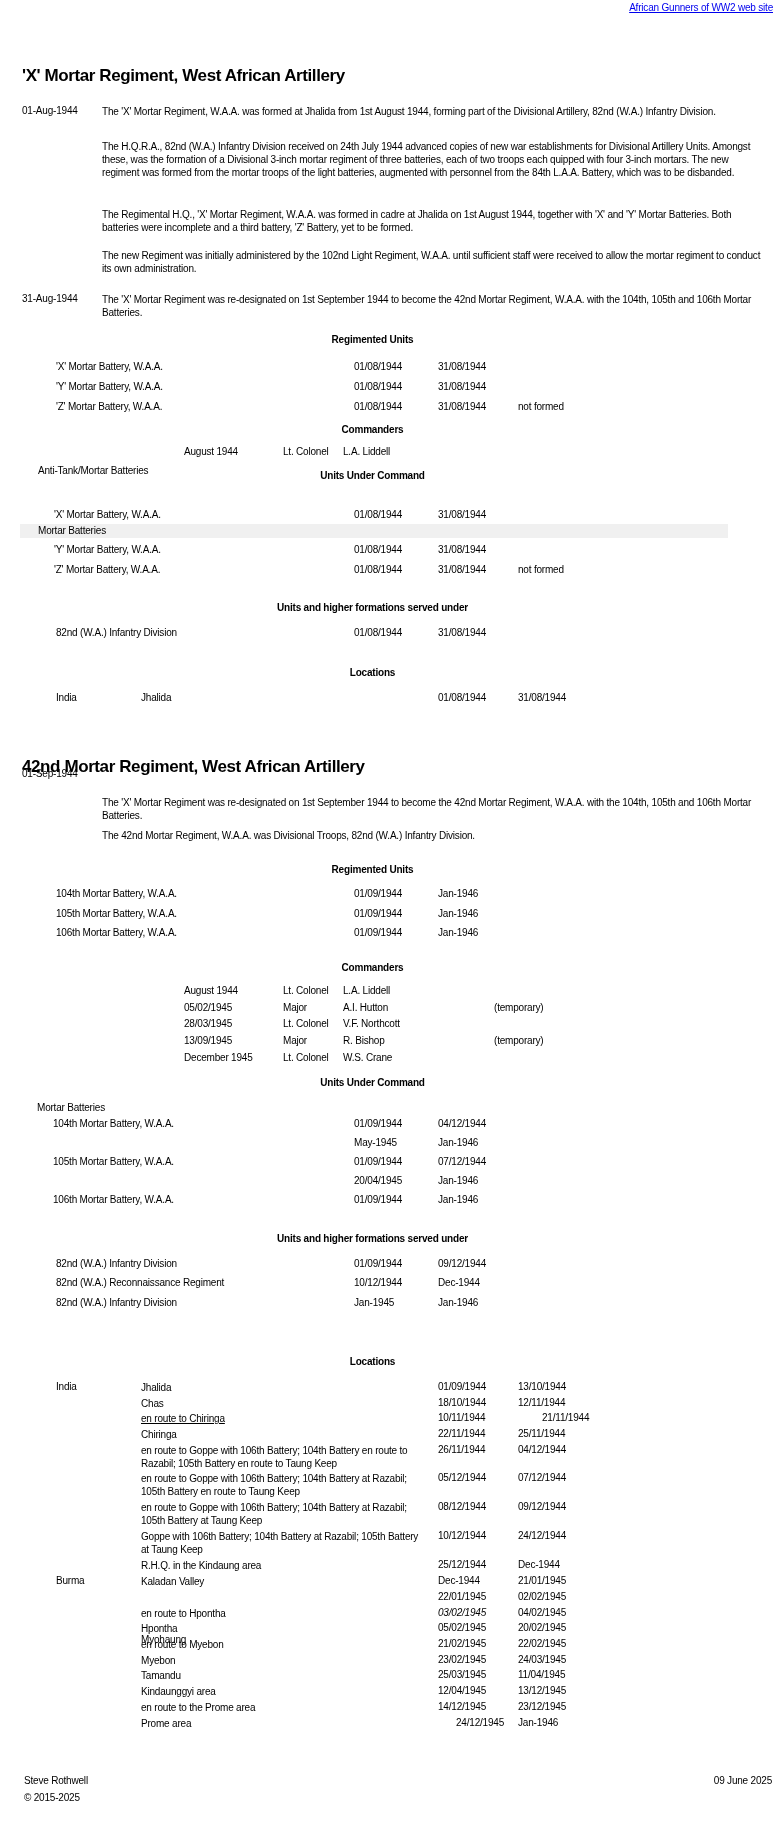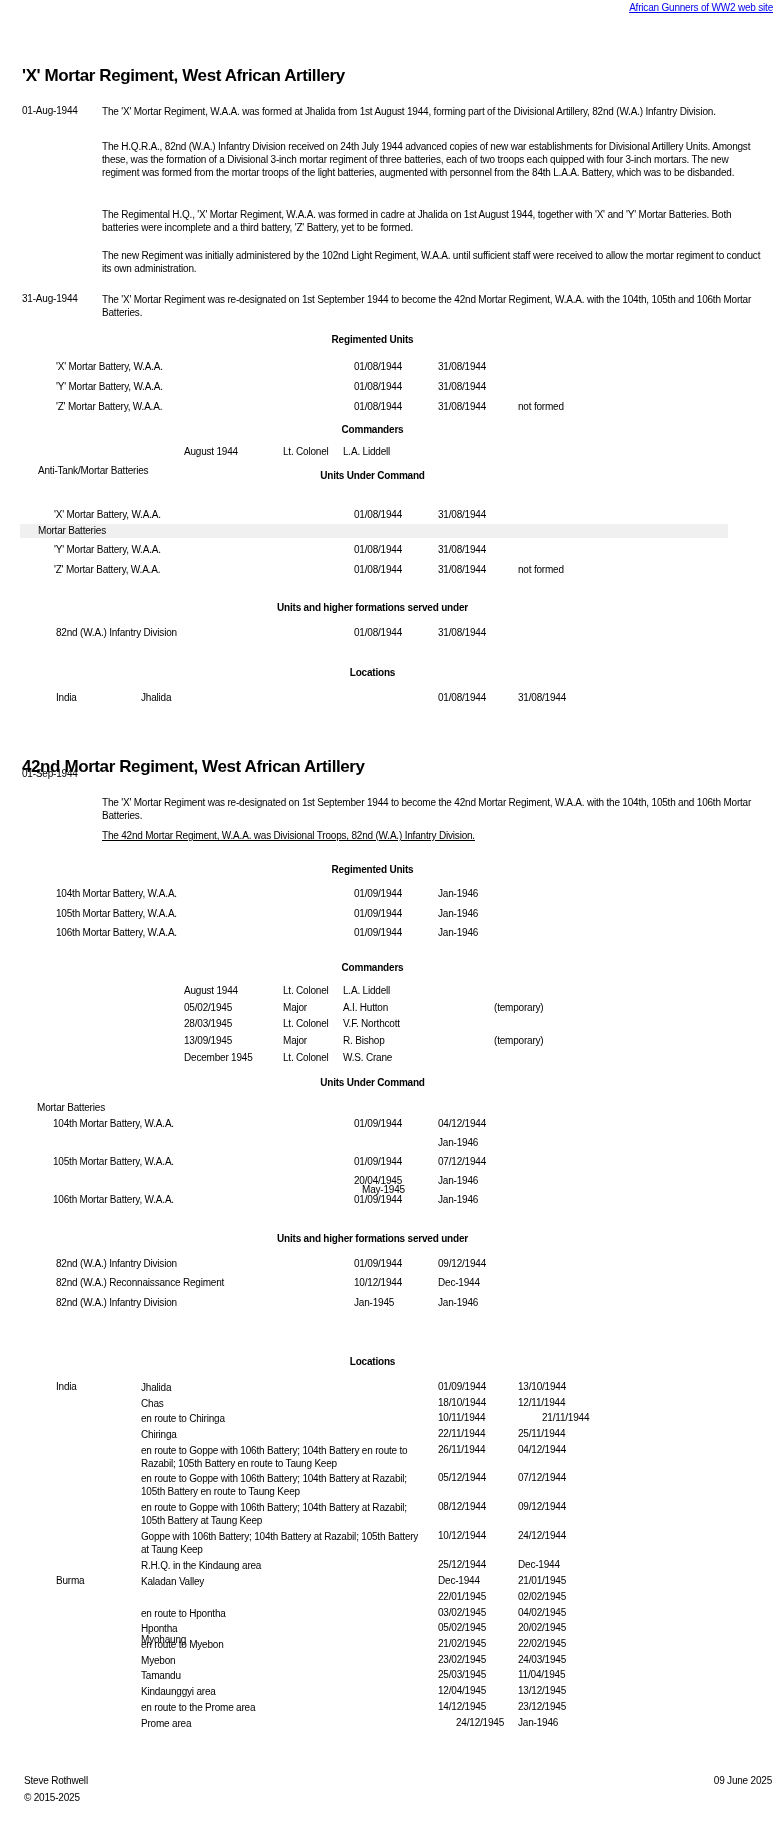--- a/index.html
+++ b/index.html
@@ -94,21 +94,21 @@
     <span class="abs" style="left:438px;top:692px;">01/08/1944</span>
     <span class="abs" style="left:518px;top:692px;">31/08/1944</span>
   </div>
 </div>
 
 <div>
   <div class="h1" style="top:757px;">42nd Mortar Regiment, West African Artillery</div>
 
   <div class="date" style="top:768px;">01-Sep-1944</div>
   <div class="para" style="top:796px;">The 'X' Mortar Regiment was re-designated on 1st September 1944 to become the 42nd Mortar Regiment, W.A.A. with the 104th, 105th and 106th Mortar Batteries.</div>
-  <div class="para" style="top:829px;text-decoration:underline;">The 42nd Mortar Regiment, W.A.A. was Divisional Troops, 82nd (W.A.) Infantry Division.</div>
+  <div class="para" style="top:829px;">The 42nd Mortar Regiment, W.A.A. was Divisional Troops, 82nd (W.A.) Infantry Division.</div>
 
   <div class="sechead" style="top:864px;">Regimented Units</div>
   <div>
     <span class="abs" style="left:56px;top:888px;">104th Mortar Battery, W.A.A.</span>
     <span class="abs" style="left:354px;top:888px;">01/09/1944</span>
     <span class="abs" style="left:438px;top:888px;">Jan-1946</span>
   </div>
   <div>
     <span class="abs" style="left:56px;top:908px;">105th Mortar Battery, W.A.A.</span>
     <span class="abs" style="left:354px;top:908px;">01/09/1944</span>
@@ -150,21 +150,21 @@
   </div>
 
   <div class="sechead" style="top:1077px;">Units Under Command</div>
   <span class="abs" style="left:37px;top:1102px;">Mortar Batteries</span>
   <div>
     <span class="abs" style="left:53px;top:1118px;">104th Mortar Battery, W.A.A.</span>
     <span class="abs" style="left:354px;top:1118px;">01/09/1944</span>
     <span class="abs" style="left:438px;top:1118px;">04/12/1944</span>
   </div>
   <div>
-    <span class="abs" style="left:354px;top:1184px;margin-left:8px;">May-1945</span>
+    <span class="abs" style="left:354px;top:1137px;">May-1945</span>
     <span class="abs" style="left:438px;top:1137px;">Jan-1946</span>
   </div>
   <div>
     <span class="abs" style="left:53px;top:1156px;">105th Mortar Battery, W.A.A.</span>
     <span class="abs" style="left:354px;top:1156px;">01/09/1944</span>
     <span class="abs" style="left:438px;top:1156px;">07/12/1944</span>
   </div>
   <div>
     <span class="abs" style="left:354px;top:1175px;">20/04/1945</span>
     <span class="abs" style="left:438px;top:1175px;">Jan-1946</span>
@@ -199,21 +199,21 @@
     <div class="loc-desc" style="top:1381px;">Jhalida</div>
     <span class="abs" style="left:438px;top:1381px;">01/09/1944</span>
     <span class="abs" style="left:518px;top:1381px;">13/10/1944</span>
   </div>
   <div>
     <div class="loc-desc" style="top:1397px;">Chas</div>
     <span class="abs" style="left:438px;top:1397px;">18/10/1944</span>
     <span class="abs" style="left:518px;top:1397px;">12/11/1944</span>
   </div>
   <div>
-    <div class="loc-desc" style="top:1412px;">en route to Chiringa</div>
+    <div class="loc-desc" style="top:1412px;text-decoration:underline;">en route to Chiringa</div>
     <span class="abs" style="left:438px;top:1412px;">10/11/1944</span>
     <span class="abs" style="left:518px;top:1412px;margin-left:24px;">21/11/1944</span>
   </div>
   <div>
     <div class="loc-desc" style="top:1428px;">Chiringa</div>
     <span class="abs" style="left:438px;top:1428px;">22/11/1944</span>
     <span class="abs" style="left:518px;top:1428px;">25/11/1944</span>
   </div>
   <div>
     <div class="loc-desc" style="top:1444px;">en route to Goppe with 106th Battery; 104th Battery en route to Razabil; 105th Battery en route to Taung Keep</div>
@@ -246,21 +246,21 @@
     <span class="abs" style="left:438px;top:1575px;">Dec-1944</span>
     <span class="abs" style="left:518px;top:1575px;">21/01/1945</span>
   </div>
   <div>
     <div class="loc-desc" style="top:1633px;">Myohaung</div>
     <span class="abs" style="left:438px;top:1591px;">22/01/1945</span>
     <span class="abs" style="left:518px;top:1591px;">02/02/1945</span>
   </div>
   <div>
     <div class="loc-desc" style="top:1607px;">en route to Hpontha</div>
-    <span class="abs" style="left:438px;top:1607px;">03/02/1945</span>
+    <span class="abs" style="left:438px;top:1607px;font-style:italic;">03/02/1945</span>
     <span class="abs" style="left:518px;top:1607px;">04/02/1945</span>
   </div>
   <div>
     <div class="loc-desc" style="top:1622px;">Hpontha</div>
     <span class="abs" style="left:438px;top:1622px;">05/02/1945</span>
     <span class="abs" style="left:518px;top:1622px;">20/02/1945</span>
   </div>
   <div>
     <div class="loc-desc" style="top:1638px;">en route to Myebon</div>
     <span class="abs" style="left:438px;top:1638px;">21/02/1945</span>

